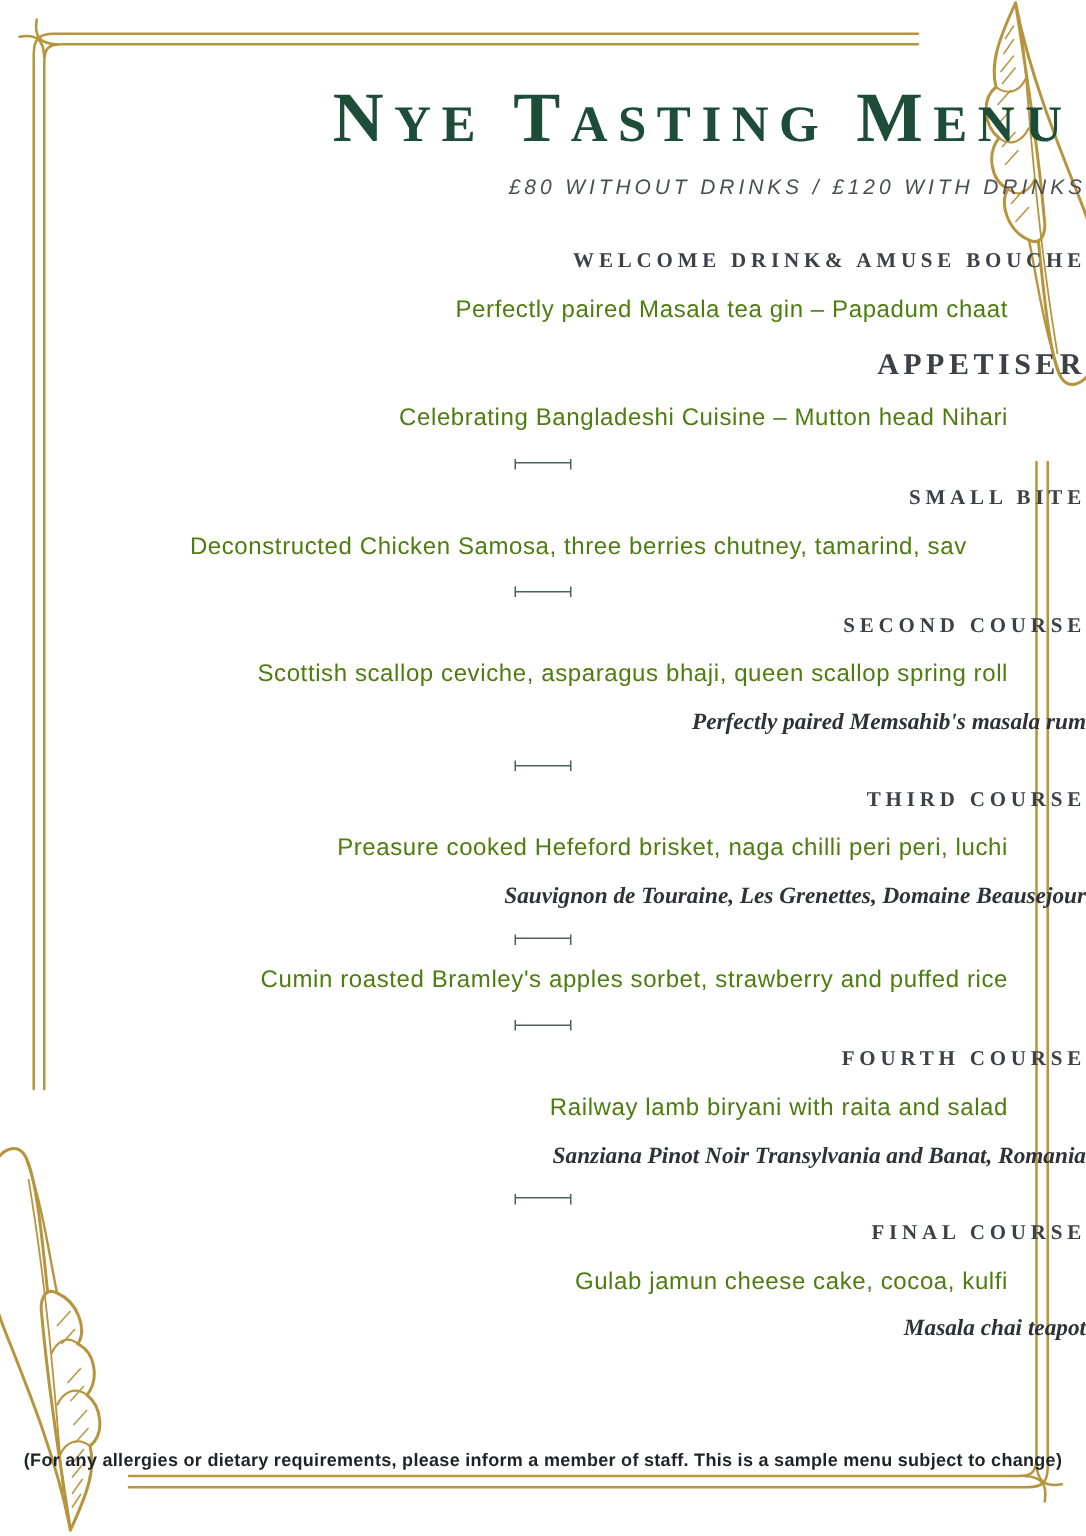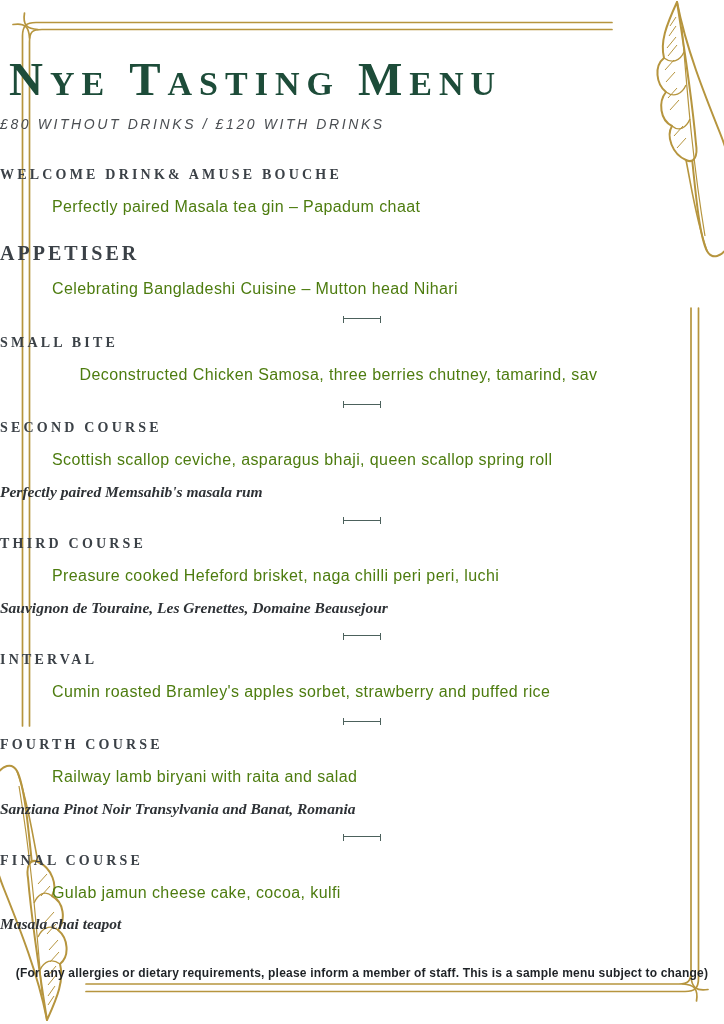--- a/index.html
+++ b/index.html
@@ -12,21 +12,21 @@
   }
   .page { position:absolute; inset:0; }
 
   
   .frame-svg, .feather { position:absolute; pointer-events:none; }
   .frame-svg { left:0; top:0; }
   .feather-tr { top:-2px; right:0; }
   .feather-bl { top:704px; left:0; transform:rotate(180deg); }
 
   
-  .content { position:absolute; left:0; right:0; top:0; text-align:left; }
+  .content { position:absolute; left:0; right:0; top:0; text-align:right; }
 
   .title {
     margin:54px 0 0 0;
     font-family:"Liberation Serif","DejaVu Serif",serif;
     font-weight:600;
     color:#1d4c39;
     font-size:34px;
     letter-spacing:7px;
     line-height:1.1;
   }
@@ -66,21 +66,21 @@
     margin:12px 0 0 0;
     font-family:"Liberation Serif","DejaVu Serif",serif;
     font-style:italic;
     font-weight:600;
     font-size:15.5px;
     color:#2e3236;
   }
 
   .sec { margin-top:12px; }
   .sec-welcome { margin-top:35px; }
-  .sec-appetiser { margin-top:25px; }
+  .sec-appetiser { margin-top:15px; }
 
   .divider {
     width:36px; height:7px;
     margin:16px auto 0 auto;
     border-left:1.7px solid #4c615c;
     border-right:1.7px solid #4c615c;
     position:relative;
   }
   .divider::before {
     content:""; position:absolute; left:0; right:0; top:2.6px;
@@ -165,21 +165,20 @@
 
     <section class="sec">
       <h2 class="heading">THIRD COURSE</h2>
       <p class="dish">Preasure cooked Hefeford brisket, naga chilli peri peri, luchi</p>
       <p class="pairing">Sauvignon de Touraine, Les Grenettes, Domaine Beausejour</p>
     </section>
 
     <div class="divider"></div>
 
     <section class="sec">
-      <h2 class="heading">INTERVAL</h2>
       <p class="dish">Cumin roasted Bramley's apples sorbet, strawberry and puffed rice</p>
     </section>
 
     <div class="divider"></div>
 
     <section class="sec">
       <h2 class="heading">FOURTH COURSE</h2>
       <p class="dish">Railway lamb biryani with raita and salad</p>
       <p class="pairing">Sanziana Pinot Noir Transylvania and Banat, Romania</p>
     </section>

